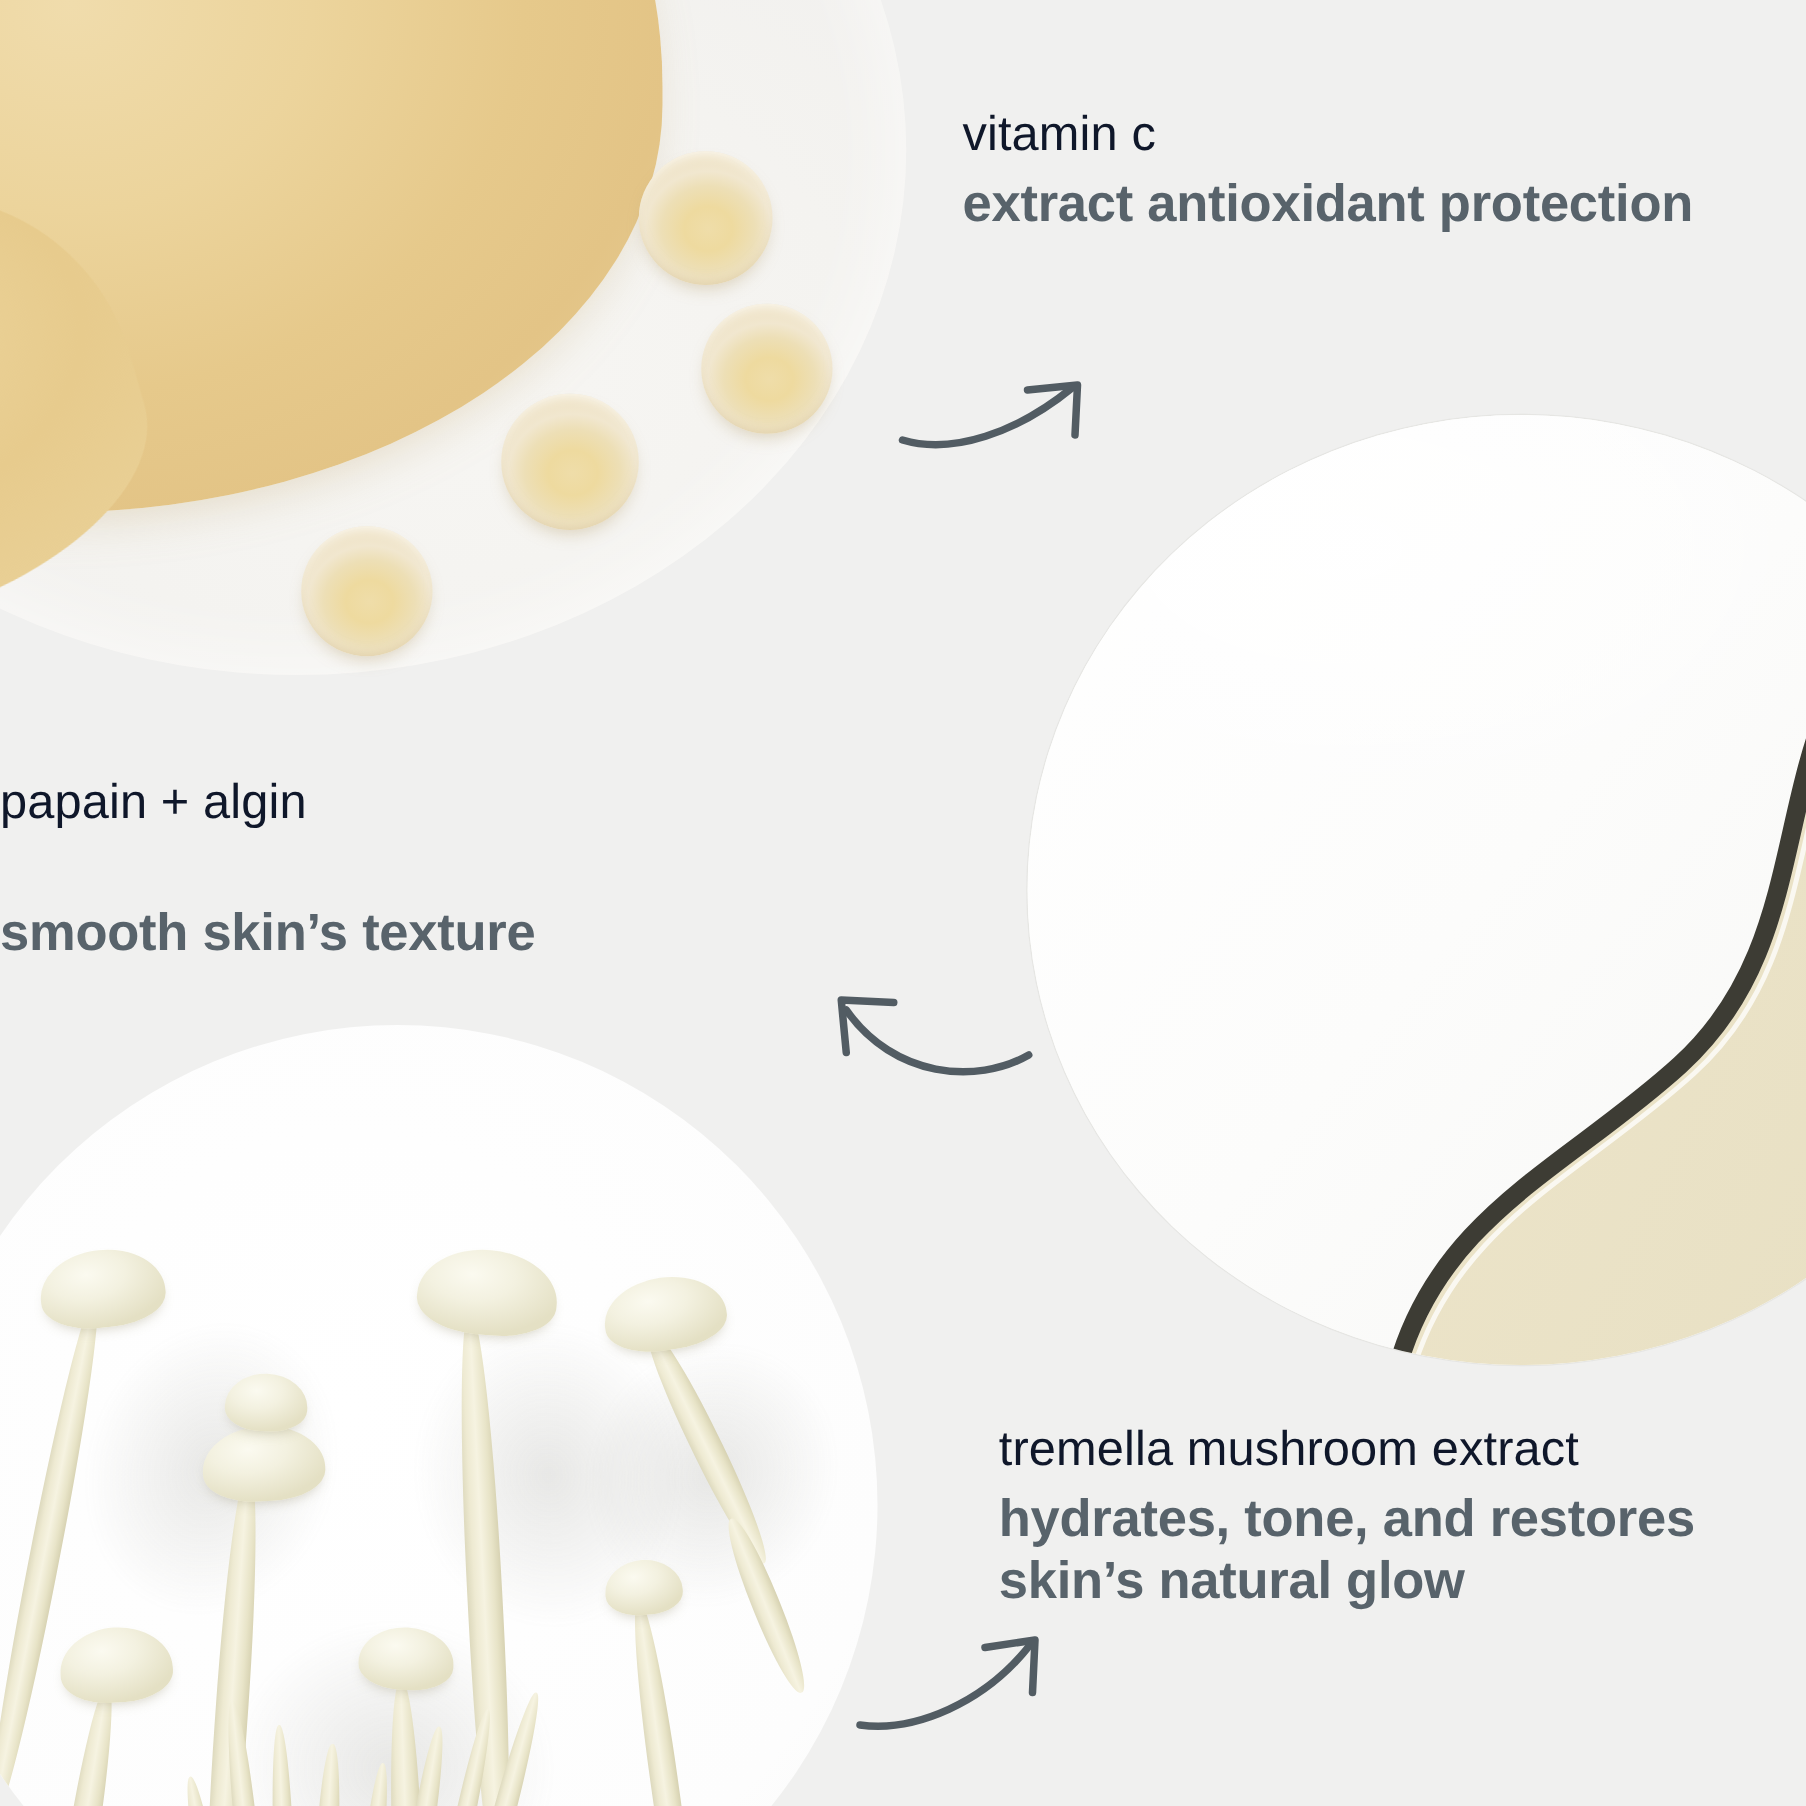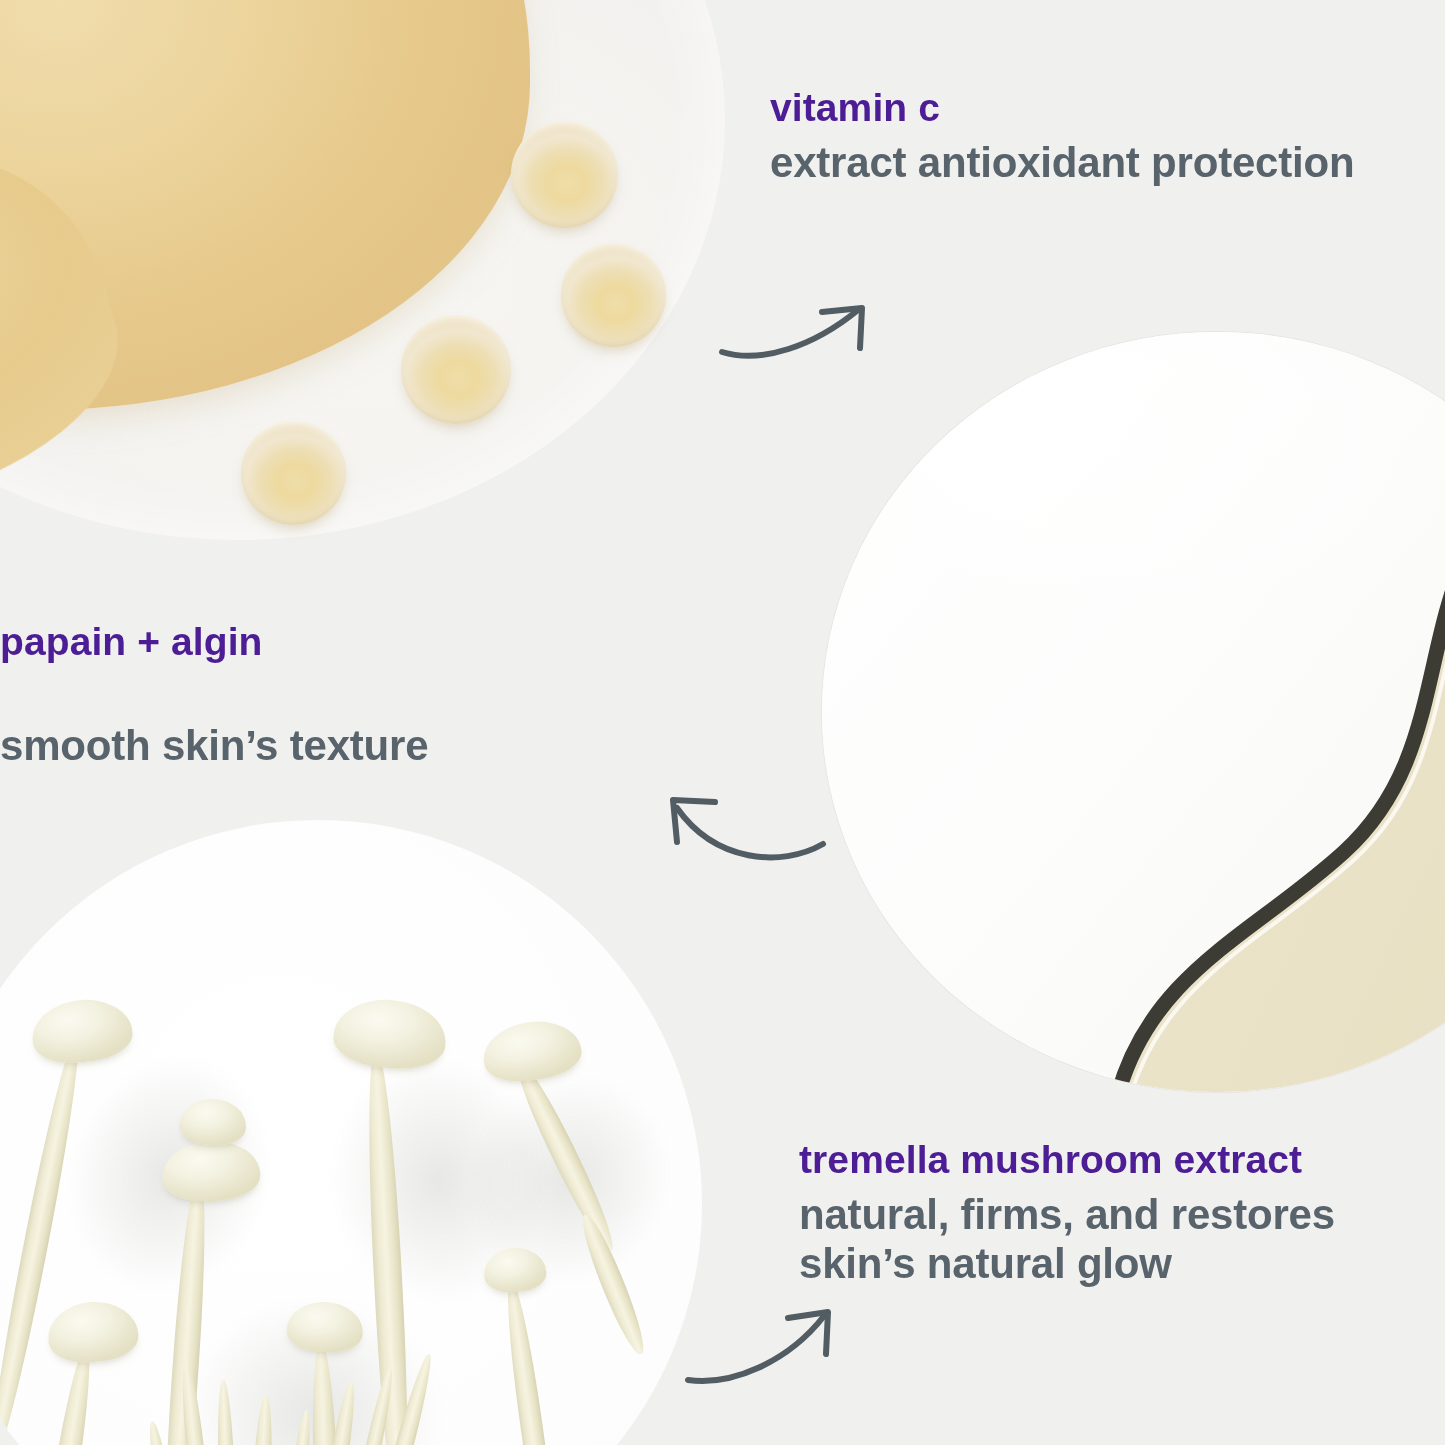--- a/index.html
+++ b/index.html
@@ -98,21 +98,21 @@
     filter:blur(3px);
   }
 
   
   .arrow{position:absolute;overflow:visible;}
   .arrow path{fill:none;stroke:#525c63;stroke-width:6;stroke-linecap:round;stroke-linejoin:round;}
 
   
   .block{position:absolute;}
   .lbl{
-    font-size:39px;font-weight:700;color:#4c1d95;letter-spacing:.1px;
+    font-size:39px;font-weight:400;color:#0f172a;letter-spacing:.1px;
     line-height:1.0;margin:0 0 12px 0;white-space:nowrap;
   }
   .body{
     font-size:42px;font-weight:700;color:#58636b;line-height:1.16;margin:0;
     letter-spacing:-.2px;
   }
   #block-vitamin-c{left:770px;top:88px;}
   #block-papain{left:0px;top:622px;width:728px;text-align:left;}
   #block-tremella{left:799px;top:1140px;}
 </style>
@@ -225,18 +225,18 @@
     <p class="lbl" style="display:block;">papain + algin</p>
     <p class="body">
       <br>
       <span>smooth skin’s texture</span>
     </p>
   </div>
 
   <div class="block" id="block-tremella">
     <p class="lbl">tremella mushroom extract</p>
     <p class="body">
-      <span>natural, firms, and restores</span><br>
+      <span>hydrates, tone, and restores</span><br>
       <span>skin’s natural glow</span>
     </p>
   </div>
 
 </div>
 
 </body></html>

